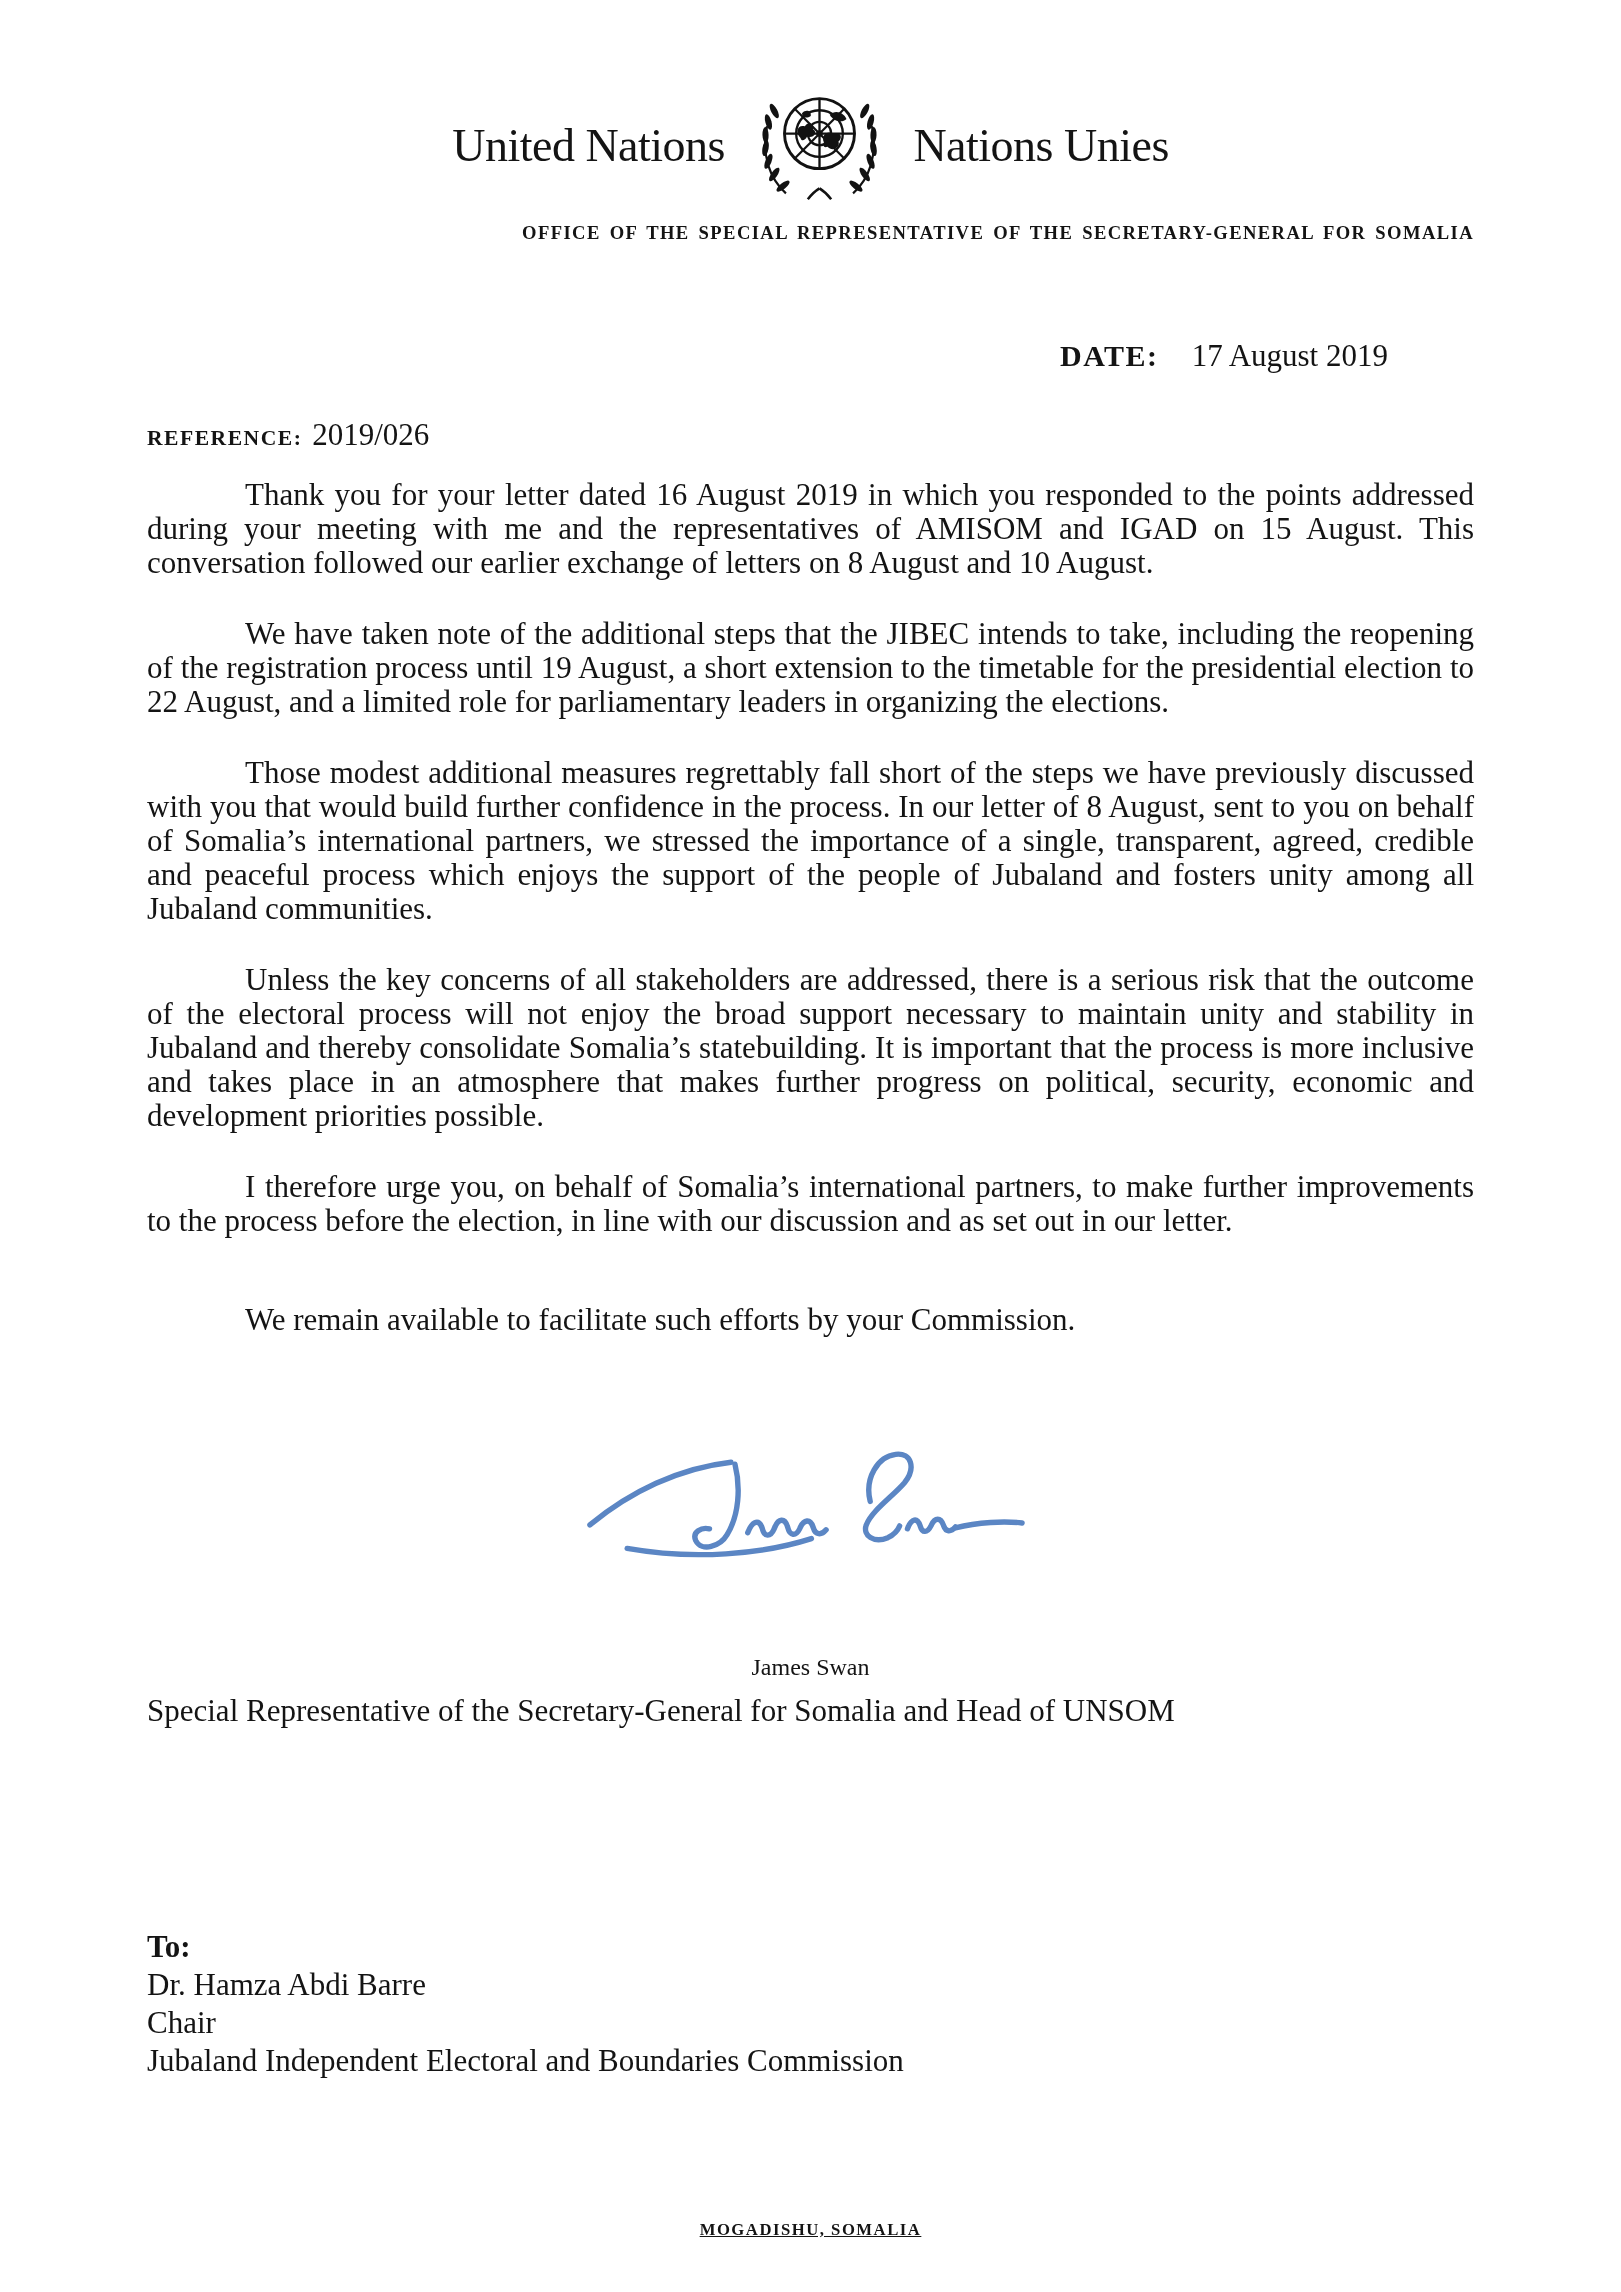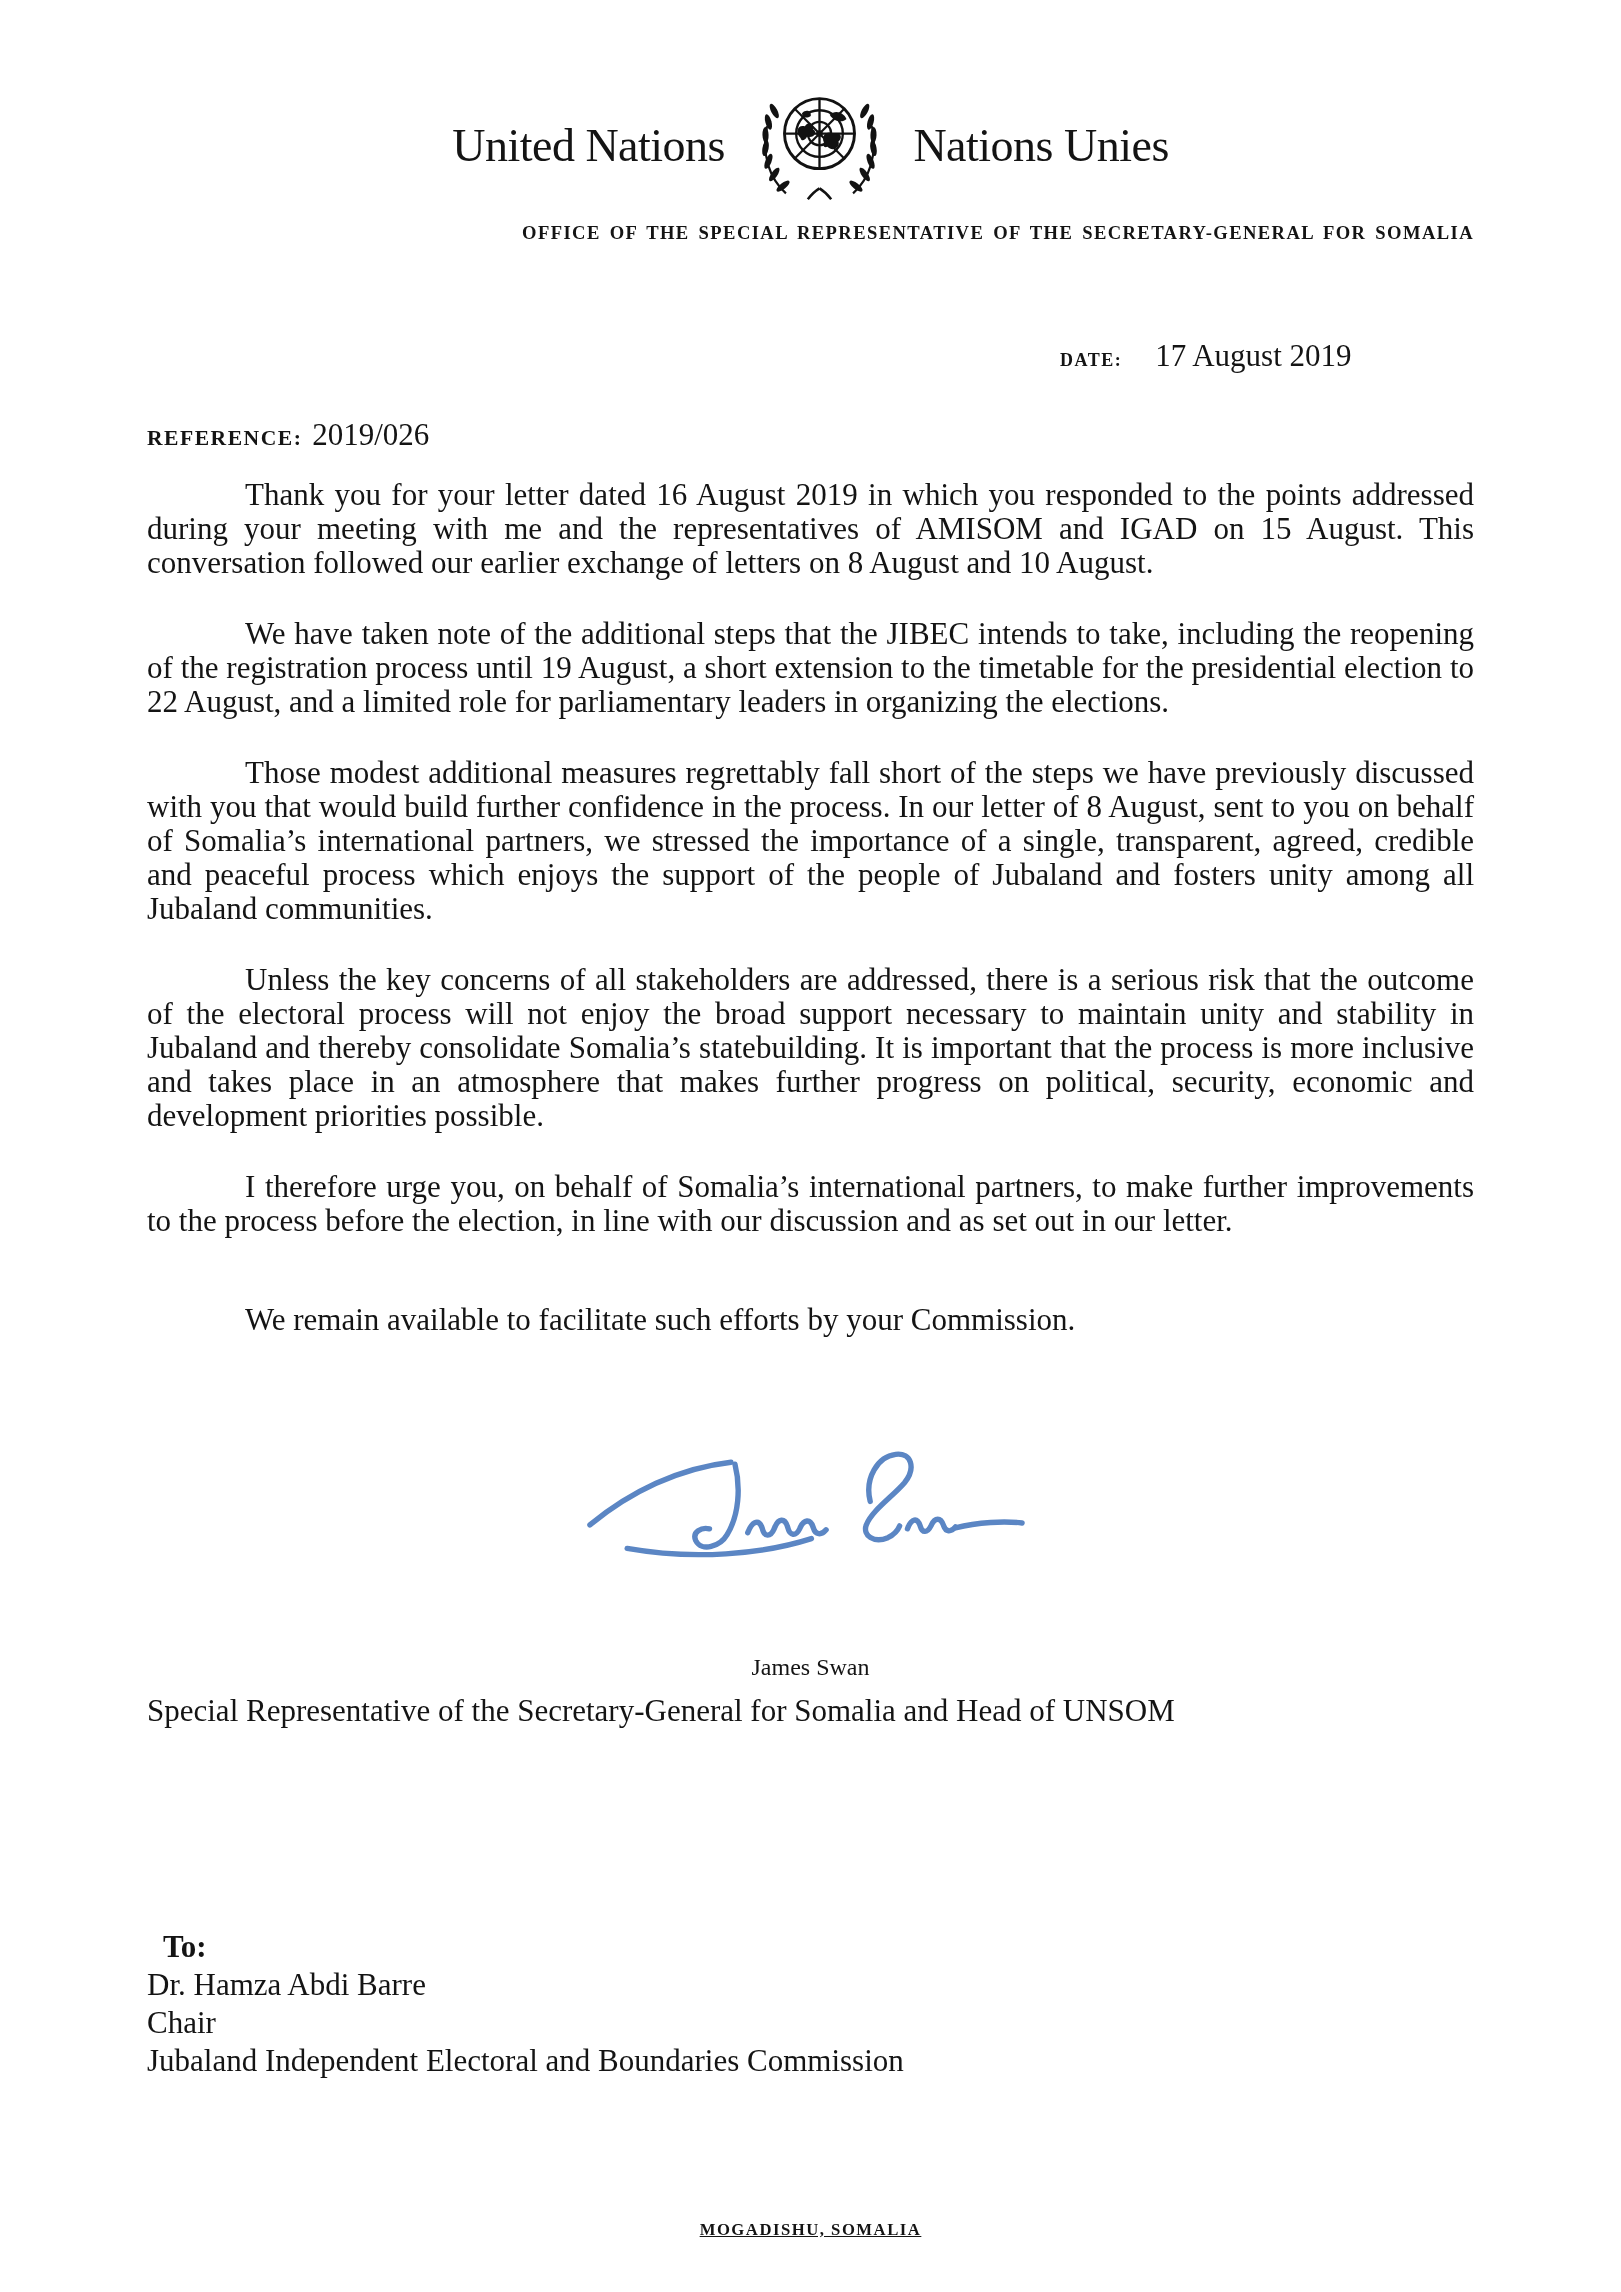--- a/index.html
+++ b/index.html
@@ -21,21 +21,21 @@
   .masthead .org-title{
     font-size:46px;letter-spacing:-0.5px;white-space:nowrap;line-height:1;
   }
   .emblem{width:161px;height:124px;flex:0 0 auto;}
   .office-line{
     margin-top:13.7px;text-align:right;
     font-weight:bold;font-size:18.6px;letter-spacing:1.4px;word-spacing:2.9px;
   }
   
   .date-line{margin-top:94px;padding-left:913px;font-size:31px;white-space:nowrap;}
-  .meta-label{font-size:18px;letter-spacing:1.5px;font-weight:600;}
+  .meta-label{font-size:30px;letter-spacing:1.5px;font-weight:600;}
   .date-line .meta-value{margin-left:33px;}
   .ref-line{margin-top:43px;font-size:31px;white-space:nowrap;}
   .ref-line .meta-label{font-size:21.6px;}
   .ref-line .meta-value{margin-left:9.8px;}
   
   .salutation{margin-top:69px;font-size:31px;line-height:34px;}
   p.body-para{
     margin:37px 0 0 0;
     font-size:31px;line-height:34px;
     text-align:justify;text-indent:98px;
@@ -43,21 +43,21 @@
   p.body-para.first{margin-top:25.5px;}
   p.body-para.gap-before{margin-top:65px;text-align:left;}
   
   .signature-block{margin-top:86px;height:147px;}
   .signature-svg{margin-left:429px;display:block;}
   .signature-svg path{stroke:#5b86c4;stroke-width:5.5;fill:none;stroke-linecap:round;stroke-linejoin:round;}
   .signer-name{margin-top:76px;text-align:center;font-size:24px;line-height:43px;}
   .signer-title{text-align:left;font-size:31px;line-height:43px;}
   
   .to-block{margin-top:196px;font-size:31px;line-height:38px;}
-  .to-label{font-weight:bold;margin-left:16px;}
+  .to-label{font-weight:bold;}
   
   .footer-line{
     position:absolute;left:0;right:0;bottom:53px;
     text-align:center;font-weight:bold;font-size:16.7px;letter-spacing:1.5px;text-decoration:underline;
   }
   
   .emblem .ln{stroke:#121212;fill:none;}
   .emblem .fl{fill:#121212;stroke:none;}
 </style>
 </head>

